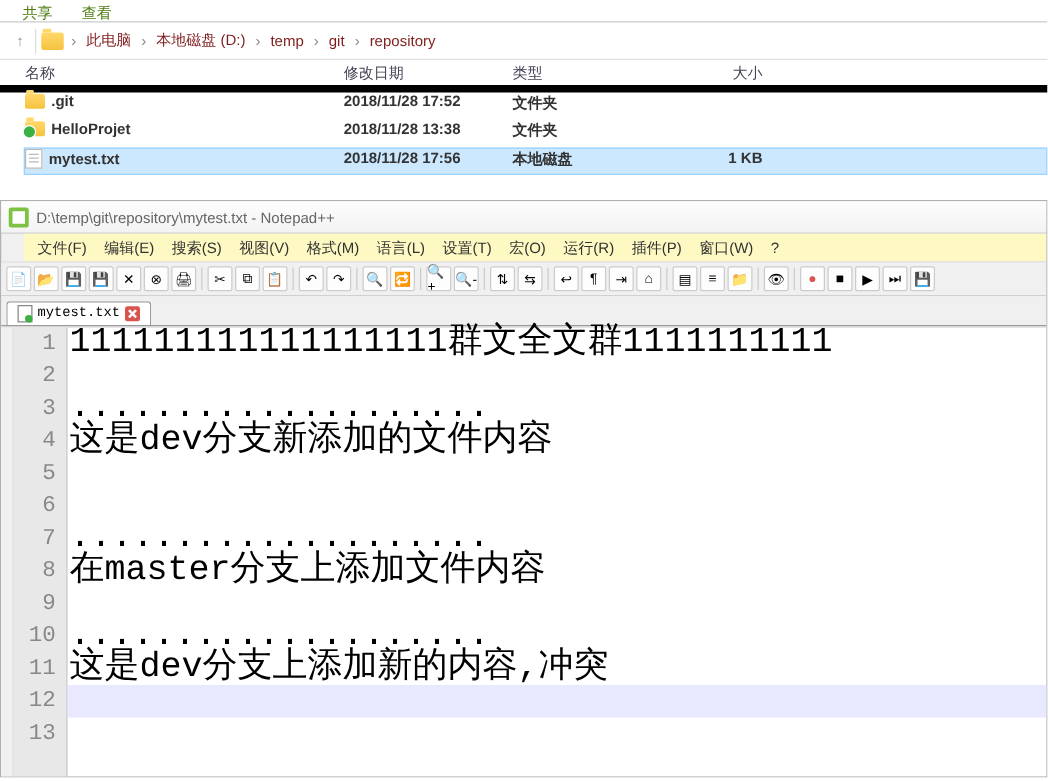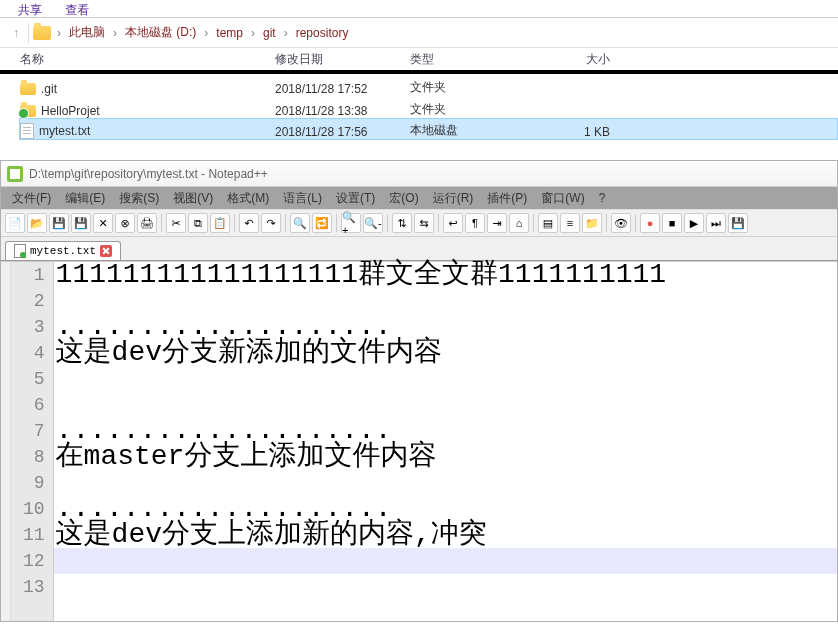--- a/index.html
+++ b/index.html
@@ -1,49 +1,49 @@
 <!DOCTYPE html>
 <html><head>
   <meta charset="utf-8">
   <style>
     * { margin: 0; padding: 0; box-sizing: border-box; }
     body { font-family: "Microsoft YaHei", "SimSun", sans-serif; font-size: 12px; background: #fff; width: 838px; }
     
     
-    .exp-tabs { height: 18px; border-bottom: 1px solid #ccc; padding-left: 8px; color: #4c1d95; }
+    .exp-tabs { height: 18px; border-bottom: 1px solid #ccc; padding-left: 8px; color: #4d7c0f; }
     .exp-tabs span { display: inline-block; padding: 2px 10px; }
     .breadcrumb-bar { display: flex; align-items: center; height: 30px; border-bottom: 1px solid #e0e0e0; padding: 0 4px; }
     .nav-btn { width: 24px; height: 24px; display: flex; align-items: center; justify-content: center; color: #999; }
     .folder-icon-yellow { width: 18px; height: 14px; background: linear-gradient(#ffd86b, #f5c23e); border-radius: 2px; margin: 0 4px; position: relative; }
     .folder-icon-yellow::before { content: ""; position: absolute; top: -3px; left: 1px; width: 7px; height: 3px; background: #ffd86b; border-radius: 1px 1px 0 0; }
     .bc-item { padding: 4px 6px; color: #7f1d1d; cursor: pointer; }
     .bc-sep { color: #888; padding: 0 2px; }
     
     
-    .file-header { display: flex; height: 26px; align-items: center; border-bottom: 4px solid #000000; color: #445; padding-left: 20px; }
+    .file-header { display: flex; height: 26px; align-items: center; border-bottom: 6px solid #000000; color: #445; padding-left: 20px; }
     .col-name { width: 255px; }
     .col-date { width: 135px; }
     .col-type { width: 120px; }
     .col-size { width: 80px; text-align: right; }
     .file-list { padding-left: 20px; }
-    .file-row { display: flex; height: 22px; align-items: flex-end; color: #333; }
+    .file-row { display: flex; height: 22px; align-items: flex-start; color: #333; font-weight: bold; }
     .file-row.selected { background: #cce8ff; border: 1px solid #99d1ff; margin-left: -1px; }
     .file-row .fname { display: flex; align-items: center; width: 255px; gap: 5px; }
     .icon-folder { width: 16px; height: 12px; background: linear-gradient(#ffd86b, #f5c23e); border-radius: 2px; position: relative; }
     .icon-folder::before { content: ""; position: absolute; top: -3px; left: 1px; width: 6px; height: 3px; background: #ffd86b; border-radius: 1px 1px 0 0; }
     .icon-folder.git::after { content: ""; position: absolute; left: -2px; bottom: -2px; width: 9px; height: 9px; background: #3cb043; border-radius: 50%; border: 1px solid #fff; }
     .icon-txt { width: 14px; height: 16px; background: #fff; border: 1px solid #bbb; position: relative; }
     .icon-txt::before { content: ""; position: absolute; top: 3px; left: 2px; right: 2px; height: 1px; background: #bbb; box-shadow: 0 3px 0 #bbb, 0 6px 0 #bbb; }
     
     
     .npp { margin-top: 20px; border: 1px solid #b0b0b0; background: #f0f0f0; }
     .npp-title { display: flex; align-items: center; height: 26px; padding: 0 6px; background: linear-gradient(#fdfdfd, #f3f3f3); border-bottom: 1px solid #d0d0d0; color: #666; gap: 6px; }
     .npp-title-icon { width: 16px; height: 16px; background: #7fc241; border-radius: 2px; position: relative; }
     .npp-title-icon::after { content: ""; position: absolute; top: 3px; left: 3px; width: 10px; height: 10px; background: #fff; }
-    .npp-menu { display: flex; height: 22px; align-items: center; padding: 0 4px; background: #a3a3a3; color: #333; }
+    .npp-menu { display: flex; height: 22px; align-items: center; padding: 0 4px; background: #fef9c3; color: #333; margin-left: 18px; }
     .npp-menu span { padding: 2px 7px; cursor: default; }
     .toolbar { display: flex; align-items: center; height: 28px; padding: 2px 4px; background: #f0f0f0; border-top: 1px solid #e0e0e0; border-bottom: 1px solid #d0d0d0; gap: 2px; flex-wrap: nowrap; overflow: hidden; }
     .tb-btn { width: 20px; height: 20px; border: 1px solid #ccc; background: #fdfdfd; display: flex; align-items: center; justify-content: center; font-size: 11px; border-radius: 2px; }
     .tb-sep { width: 1px; height: 18px; background: #ccc; margin: 0 2px; }
     .tabbar { display: flex; height: 24px; align-items: flex-end; background: #f0f0f0; padding: 2px 4px 0; border-bottom: 1px solid #999; }
     .tab { display: flex; align-items: center; gap: 4px; background: #fff; border: 1px solid #999; border-bottom: none; padding: 2px 8px; font-family: "Courier New", monospace; font-size: 11px; border-radius: 3px 3px 0 0; }
     .tab-dirty { width: 12px; height: 12px; background: #d9534f; border-radius: 2px; position: relative; }
     .tab-dirty::before, .tab-dirty::after { content: ""; position: absolute; background: #fff; }
     .tab-dirty::before { top: 5px; left: 2px; width: 8px; height: 2px; transform: rotate(45deg); }
     .tab-dirty::after { top: 5px; left: 2px; width: 8px; height: 2px; transform: rotate(-45deg); }

